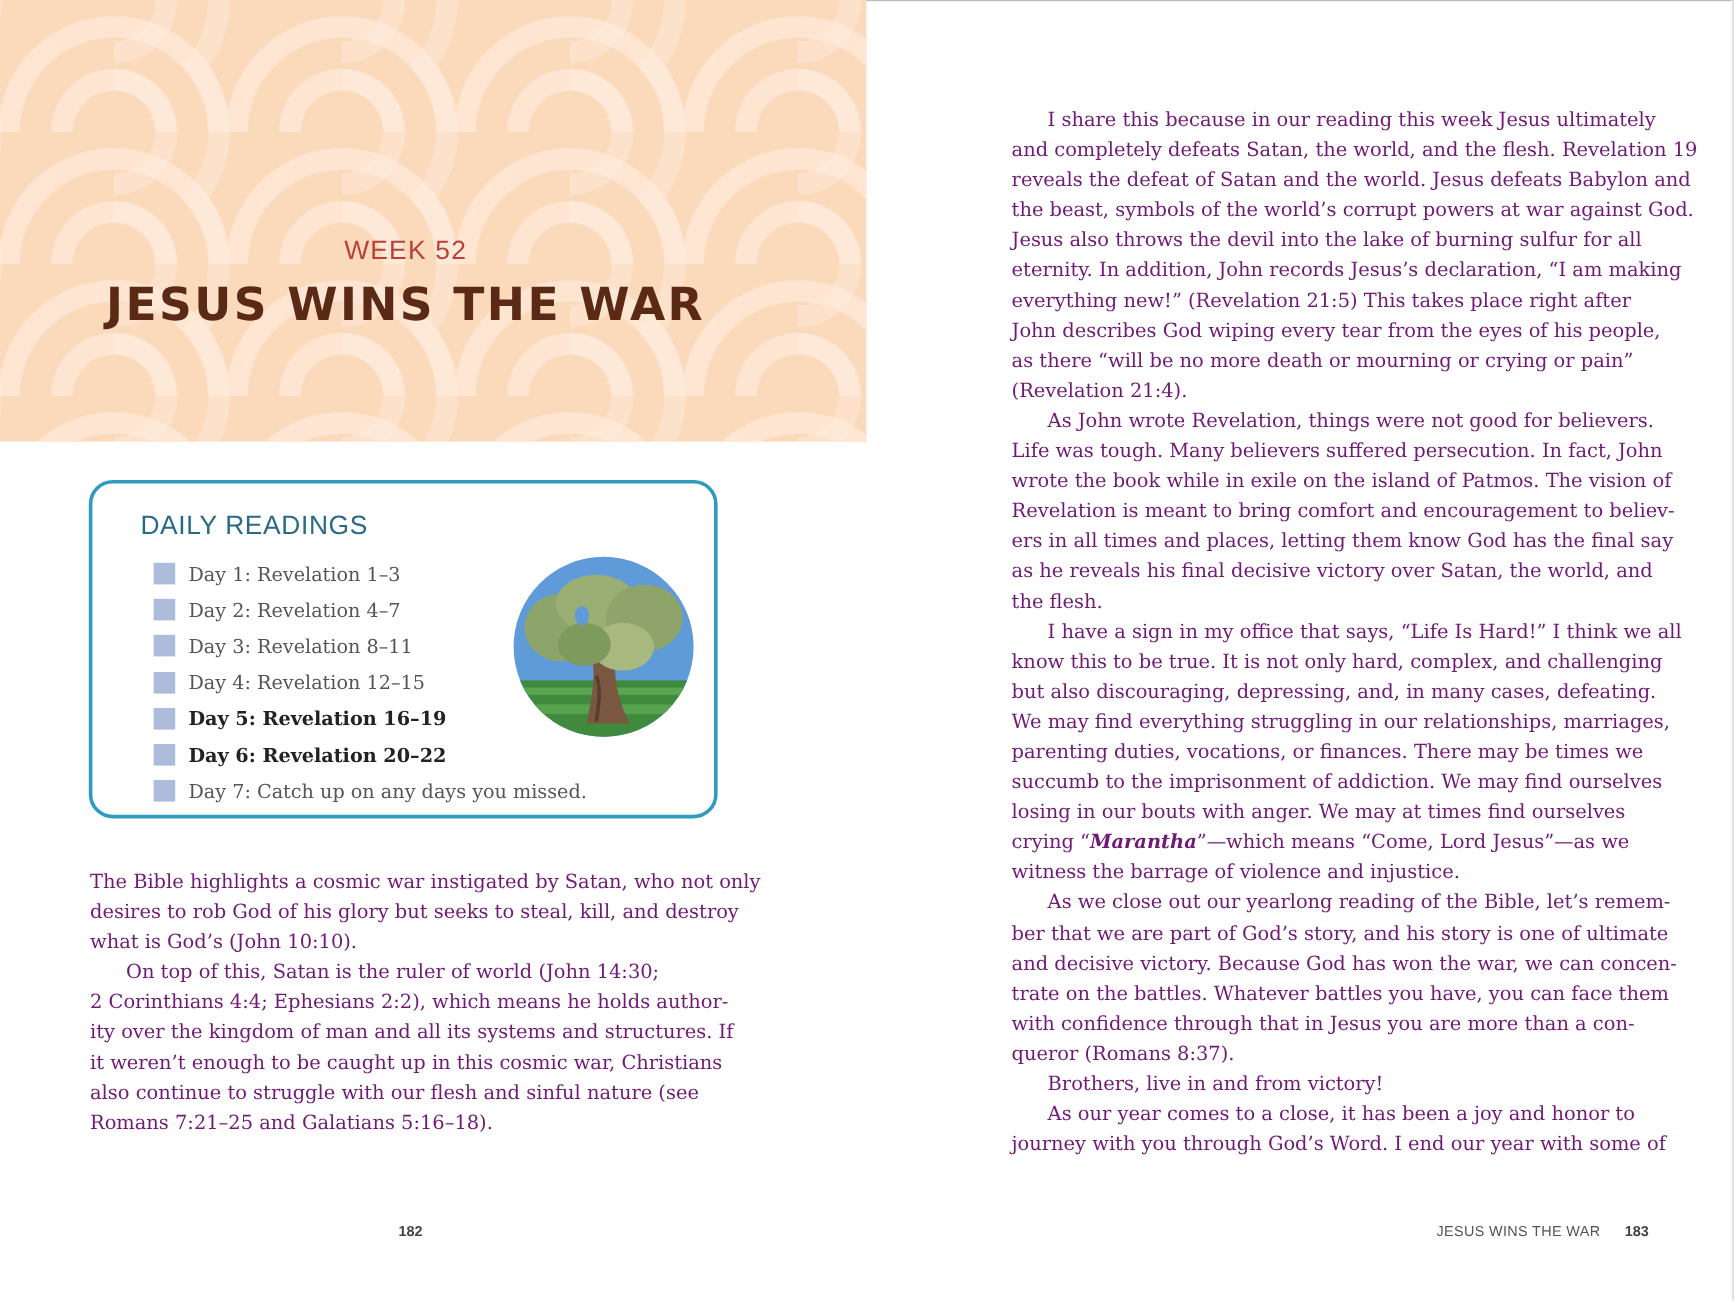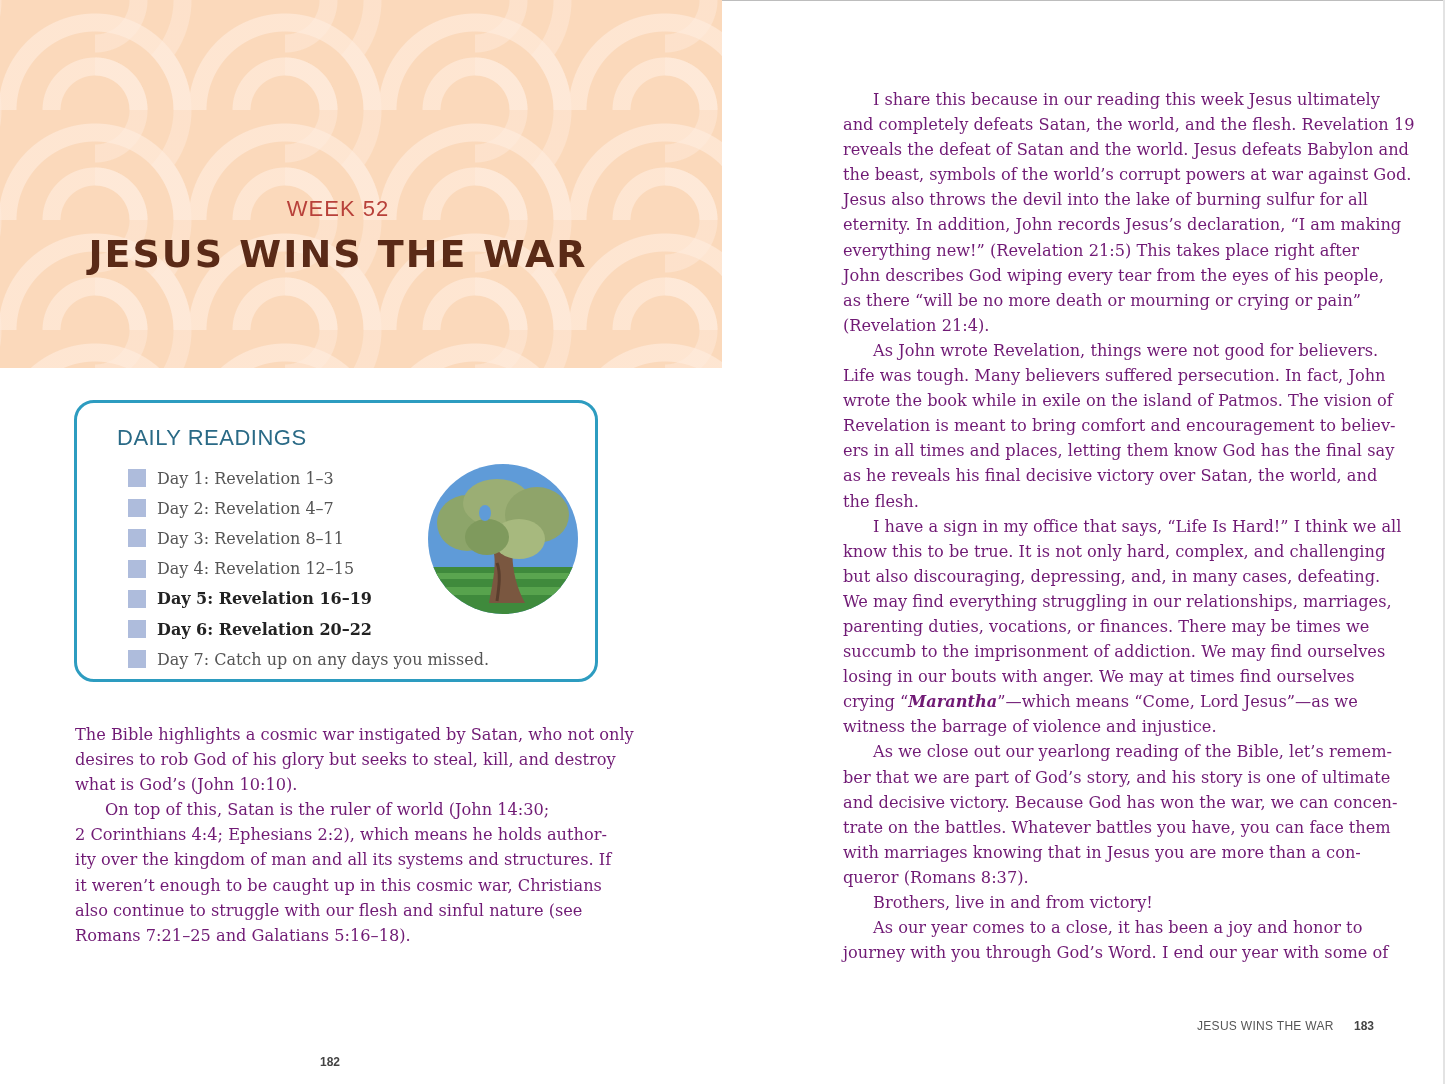--- a/index.html
+++ b/index.html
@@ -55,21 +55,21 @@
   .left-body { left: 75px; top: 722px; width: 506px; }
   .right-body { left: 121px; top: 87px; width: 528px; }
   .body-text .line { display: block; white-space: nowrap; }
   .body-text .line.indent { padding-left: 30px; }
   em { font-style: italic; font-weight: bold; }
 
   .folio {
     position: absolute; top: 1019px; font-family: "Liberation Sans", sans-serif; font-size: 12px;
     color: #444;
   }
-  .folio-left { left: 320px; font-weight: bold; margin-top: 36px; }
+  .folio-left { left: 332px; font-weight: bold; }
   .running-head { left: 475px; letter-spacing: 0.3px; color: #555; }
   .folio-right { left: 632px; font-weight: bold; }
 </style>
 </head>
 <body>
 
 <div class="top-rule"></div>
 
 <div class="page page-left">
   <div class="header-band">
@@ -172,21 +172,21 @@
     <span class="line">We may find everything struggling in our relationships, marriages,</span>
     <span class="line">parenting duties, vocations, or finances. There may be times we</span>
     <span class="line">succumb to the imprisonment of addiction. We may find ourselves</span>
     <span class="line">losing in our bouts with anger. We may at times find ourselves</span>
     <span class="line">crying “<em>Marantha</em>”—which means “Come, Lord Jesus”—as we</span>
     <span class="line">witness the barrage of violence and injustice.</span>
     <span class="line indent">As we close out our yearlong reading of the Bible, let’s remem-</span>
     <span class="line">ber that we are part of God’s story, and his story is one of ultimate</span>
     <span class="line">and decisive victory. Because God has won the war, we can concen-</span>
     <span class="line">trate on the battles. Whatever battles you have, you can face them</span>
-    <span class="line">with marriages knowing that in Jesus you are more than a con-</span>
+    <span class="line">with confidence through that in Jesus you are more than a con-</span>
     <span class="line">queror (Romans 8:37).</span>
     <span class="line indent">Brothers, live in and from victory!</span>
     <span class="line indent">As our year comes to a close, it has been a joy and honor to</span>
     <span class="line">journey with you through God’s Word. I end our year with some of</span>
   </div>
 
   <div class="folio running-head">JESUS WINS THE WAR</div>
   <div class="folio folio-right">183</div>
   <div class="right-rule"></div>
 </div>

